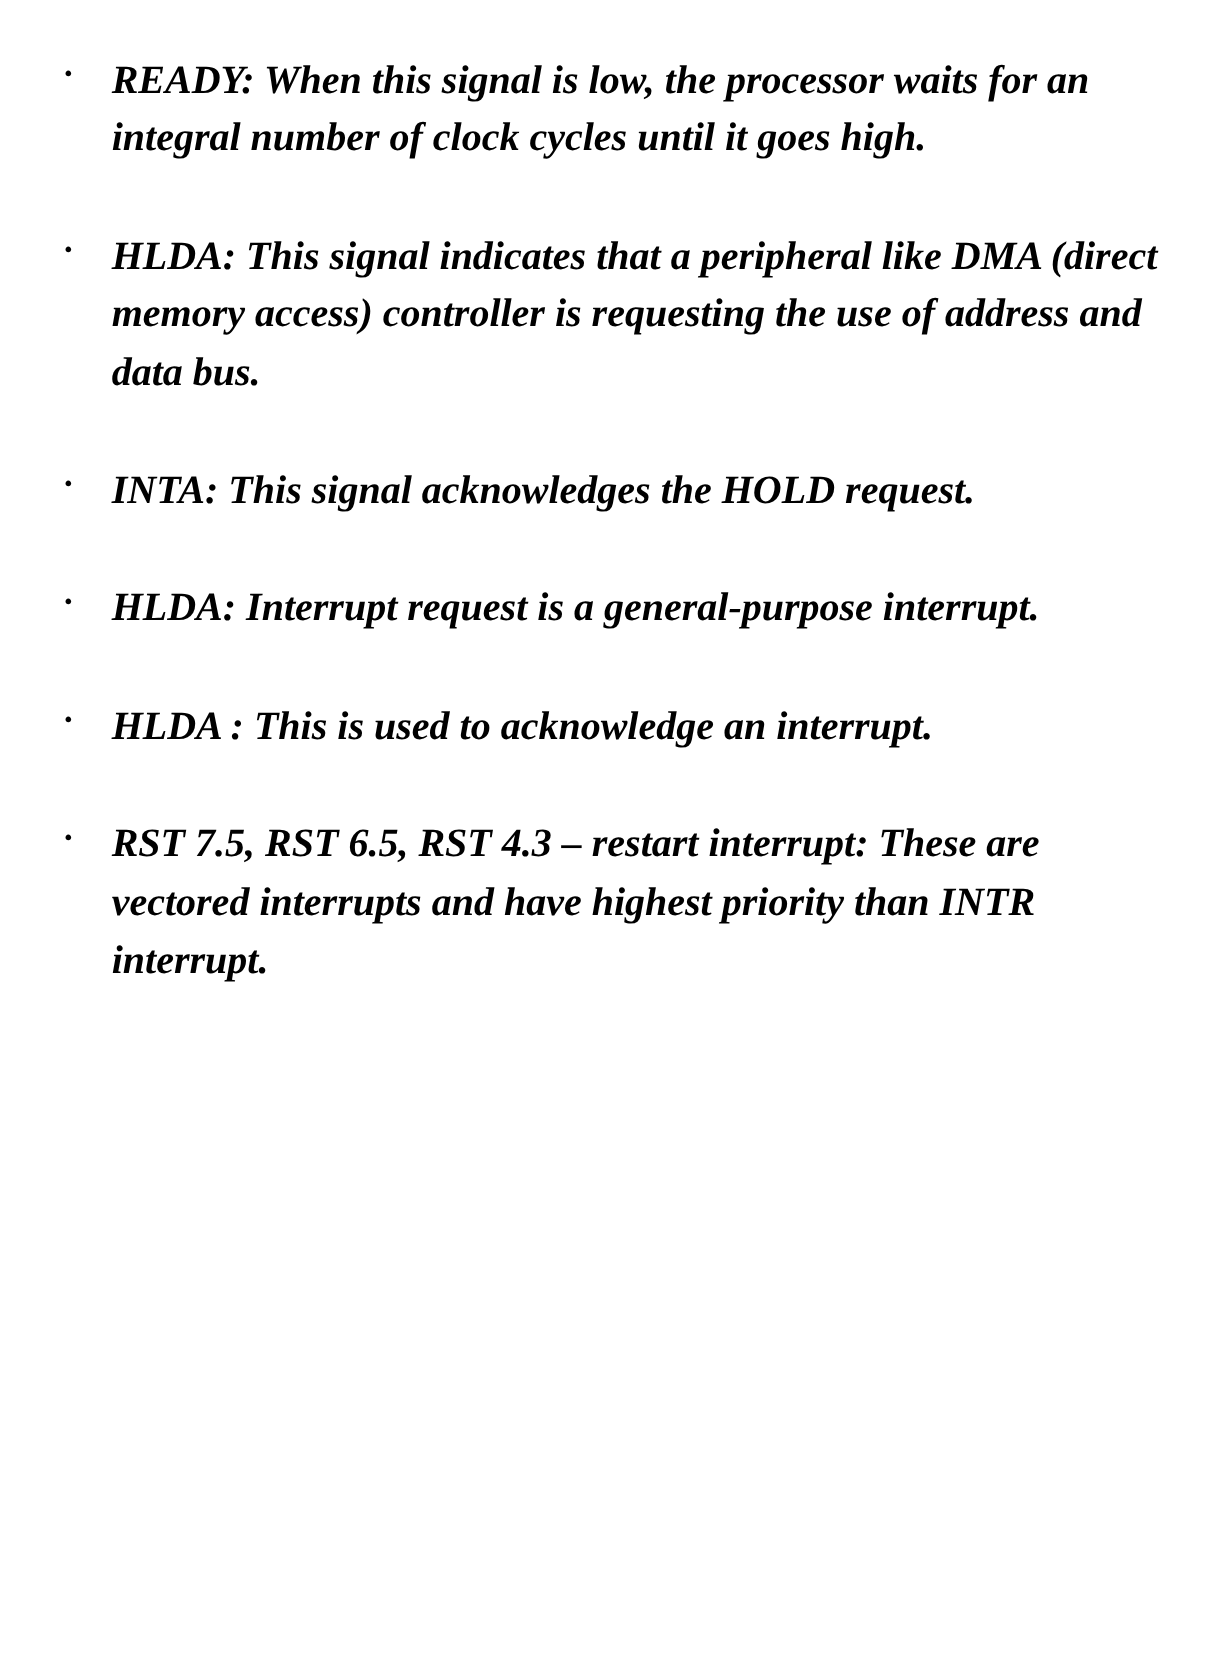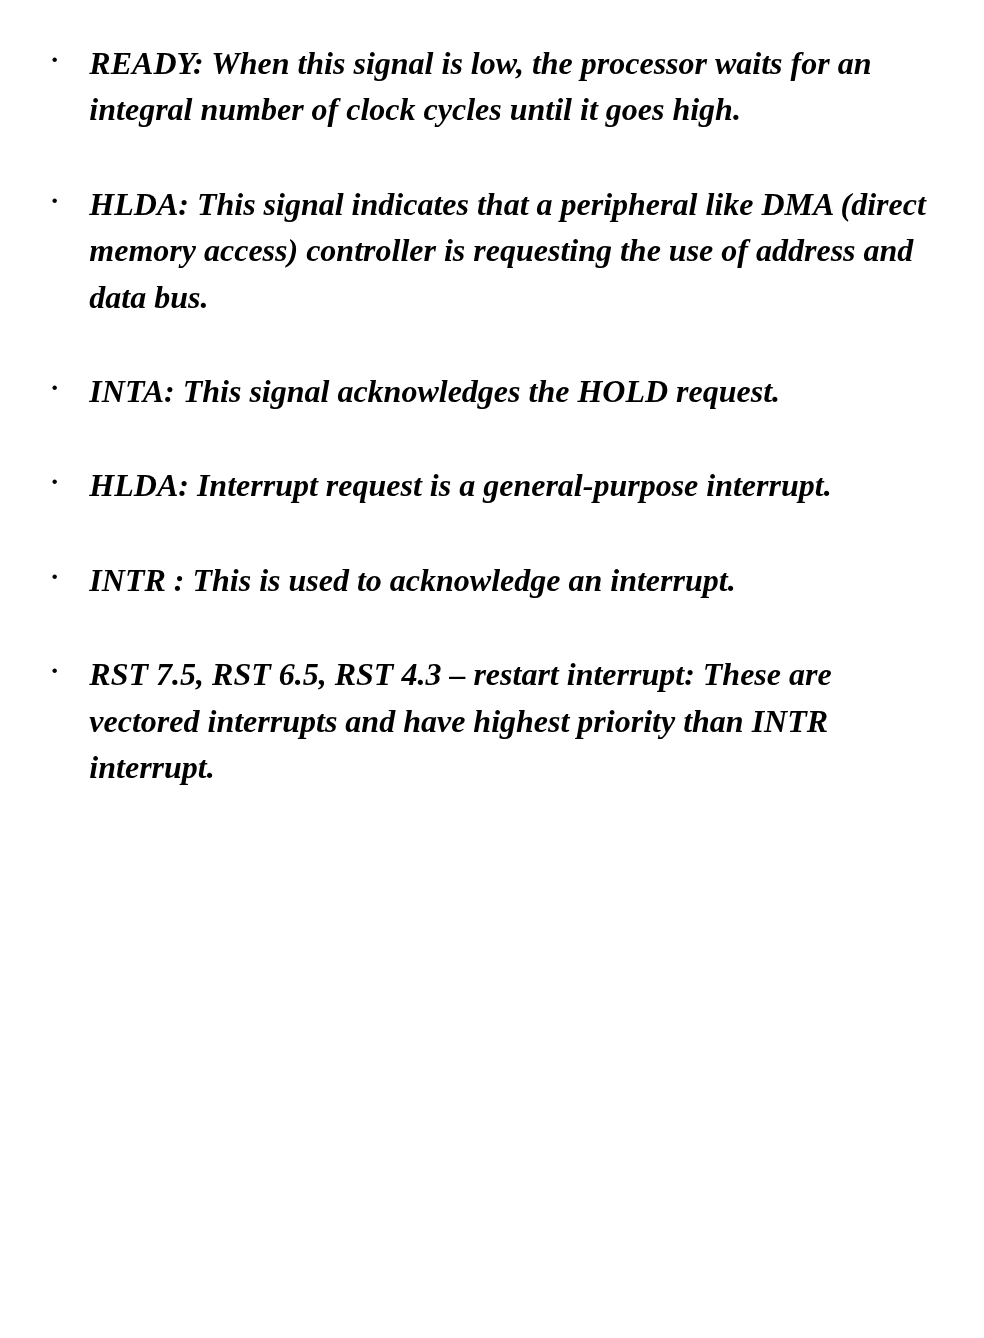--- a/index.html
+++ b/index.html
@@ -74,21 +74,21 @@
   <div class="bullet-item">
     <span class="bullet-dot">·</span>
     <span class="bullet-text">
       <span>HLDA:</span> Interrupt request is a general-purpose interrupt.
     </span>
   </div>
 
   <div class="bullet-item">
     <span class="bullet-dot">·</span>
     <span class="bullet-text">
-      <span>INTR :</span> This is used to acknowledge an interrupt.
+      <span>HLDA :</span> This is used to acknowledge an interrupt.
     </span>
   </div>
 
   <div class="bullet-item">
     <span class="bullet-dot">·</span>
     <span class="bullet-text">
       <span>RST 7.5, RST 6.5, RST 4.3 – restart interrupt:</span> These are vectored interrupts and have highest priority than INTR interrupt.
     </span>
   </div>
 

